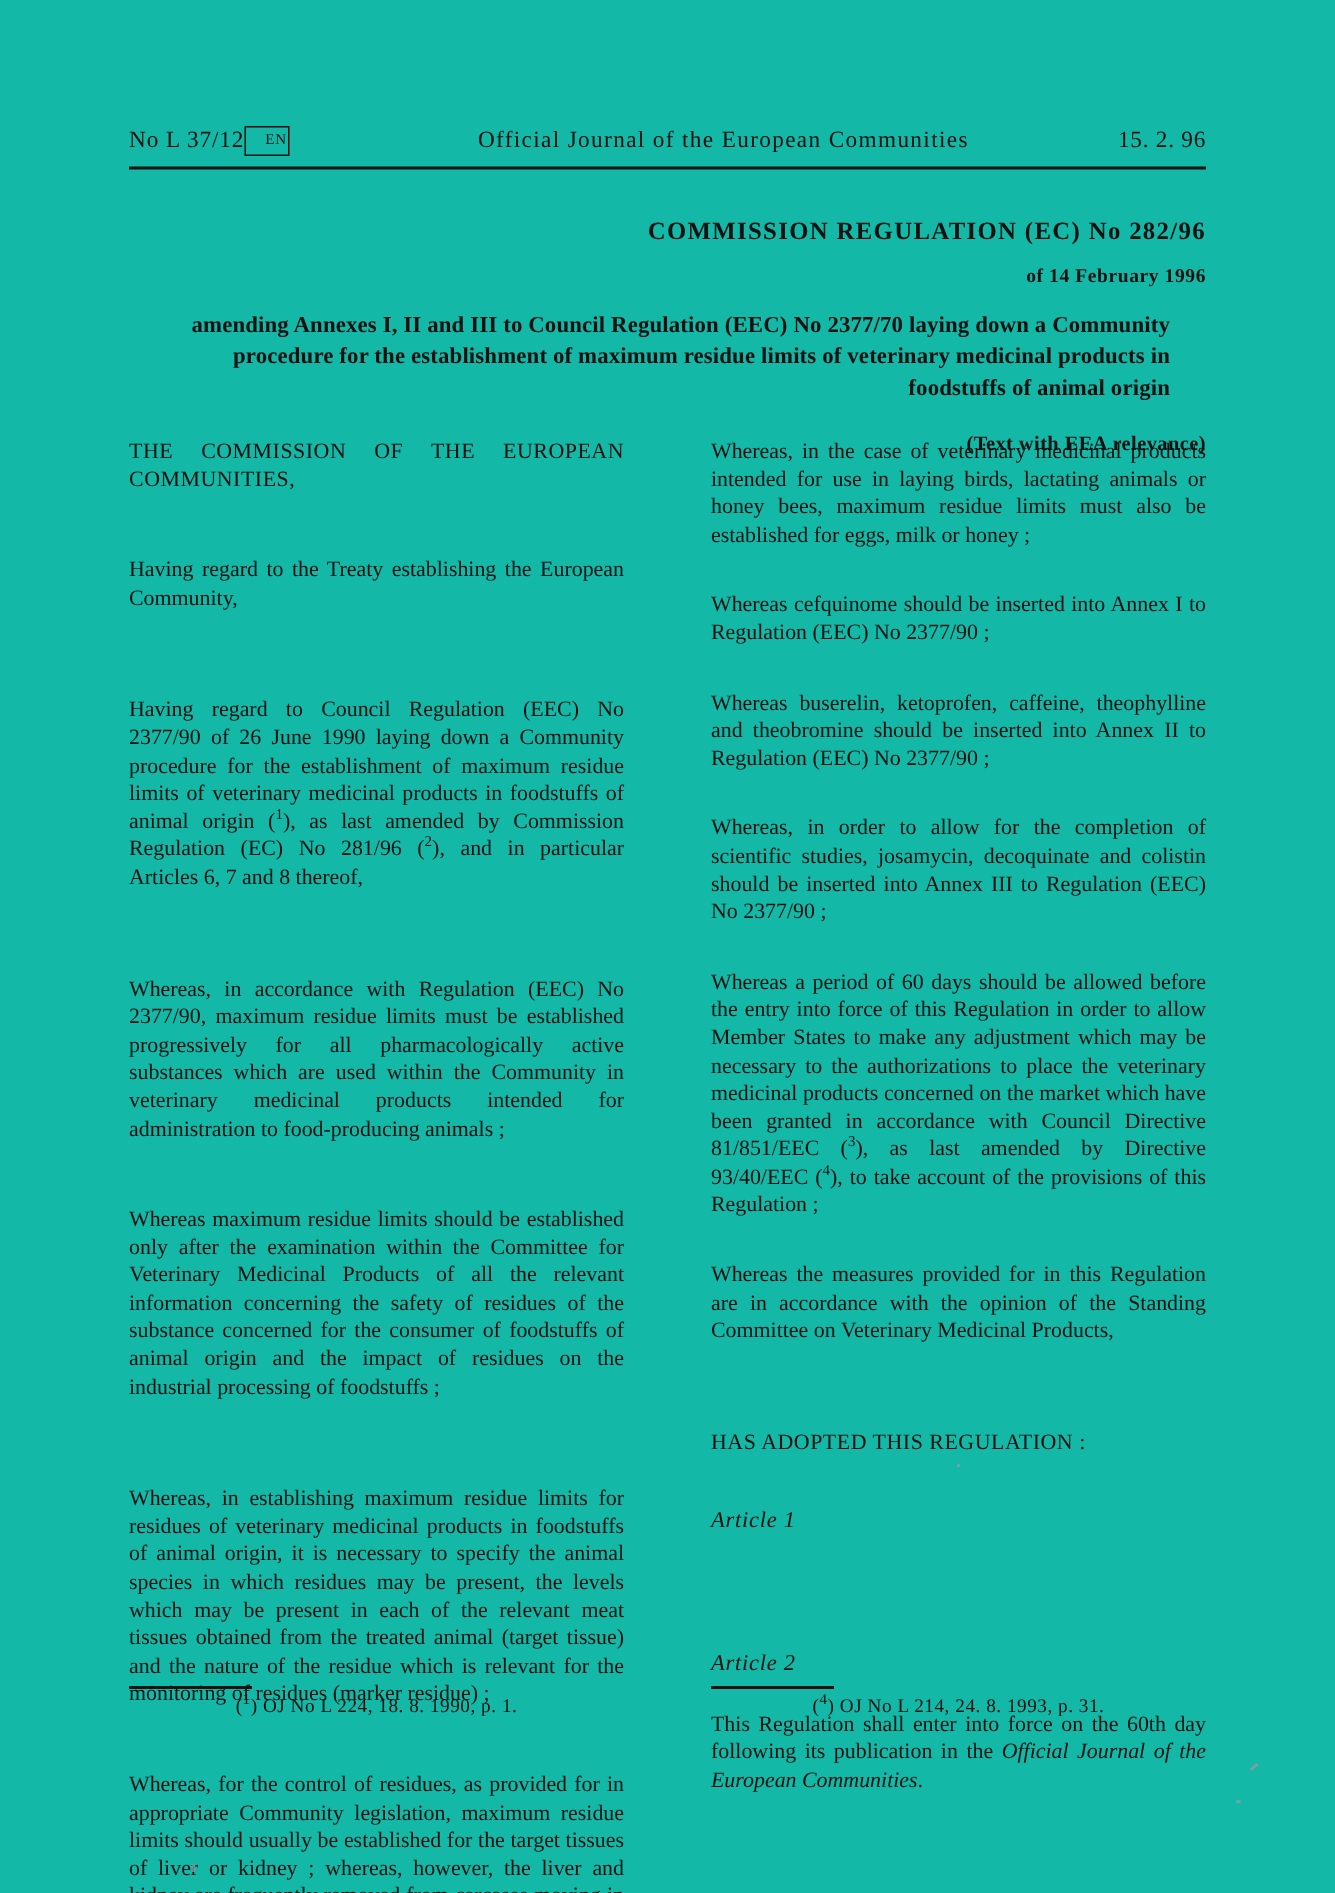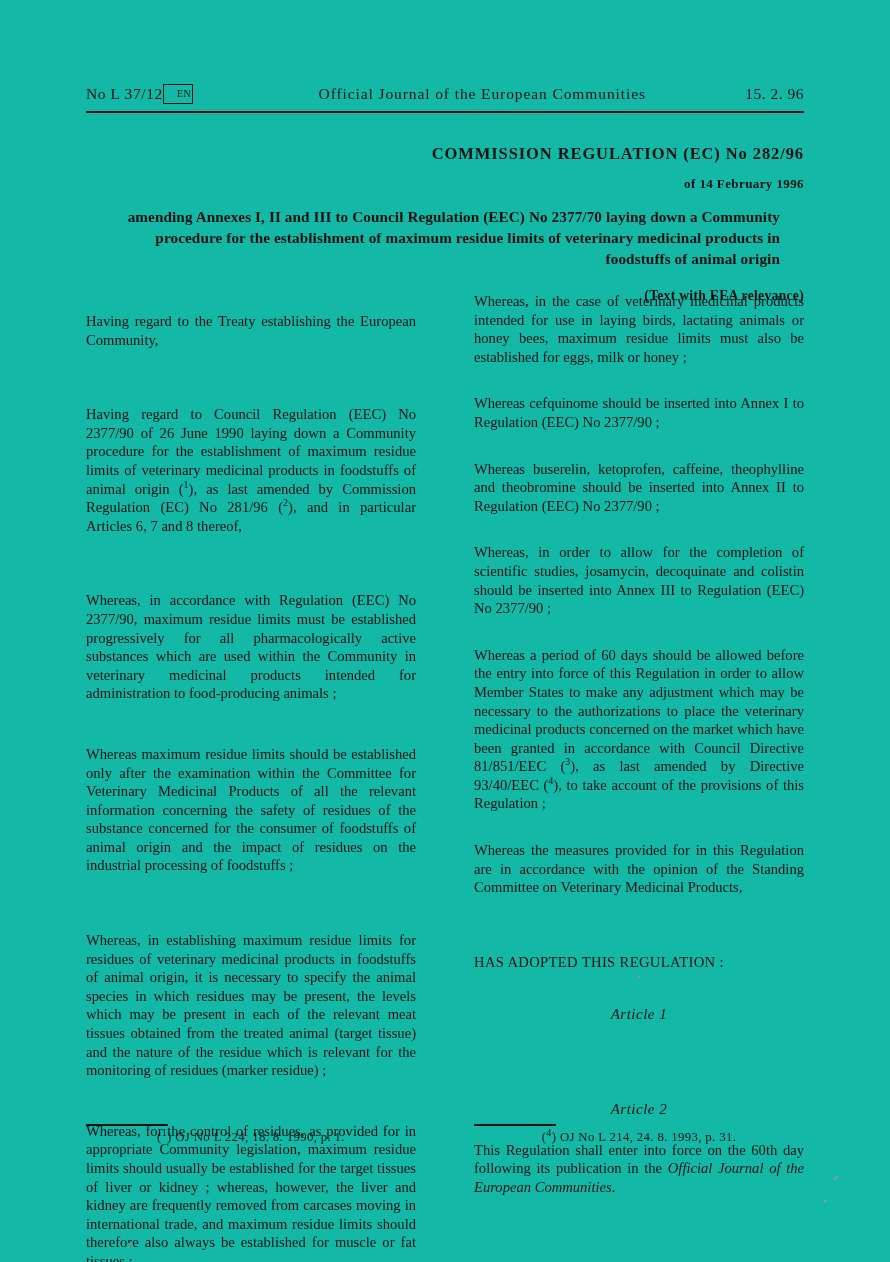--- a/index.html
+++ b/index.html
@@ -114,21 +114,20 @@
   .para {
     margin: 0 0 22px 0;
     text-align: justify;
   }
   .para.caps  { letter-spacing: 0.35px; }
   .gap-lg { height: 20px; }
   .gap-xl { height: 34px; }
   .gap-sm { height: 6px; }
 
   .article-head {
-    text-align: center;
     font-style: italic;
     font-size: 15px;
     letter-spacing: 0.5px;
     margin: 34px 0 22px 0;
   }
   .ital { font-style: italic; }
   sup.fn {
     font-size: 10px;
     vertical-align: super;
     line-height: 0;
@@ -173,20 +172,21 @@
   <div class="head-rule"></div>
 
   <div class="titleblock">
     <div class="title-main">COMMISSION REGULATION (EC) No 282/96</div>
     <div class="title-date">of 14 February 1996</div>
     <div class="title-sub">amending Annexes I, II and III to Council Regulation (EEC) No 2377/70 laying down a Community procedure for the establishment of maximum residue limits of veterinary medicinal products in foodstuffs of animal origin</div>
     <div class="title-eea">(Text with EEA relevance)</div>
   </div>
 
   <div class="col col-left">
+    <p class="para caps">THE COMMISSION OF THE EUROPEAN COMMUNITIES,</p>
     <div class="gap-lg"></div>
     <p class="para">Having regard to the Treaty establishing the European Community,</p>
     <div class="gap-xl"></div>
     <p class="para"><span>Having regard to Council Regulation (EEC) No 2377/90 of 26 June 1990 laying down a Community procedure for the establishment of maximum residue limits of veterinary medicinal products in foodstuffs of animal origin (</span><sup class="fn">1</sup><span>), as last amended by Commission Regulation (EC) No 281/96 (</span><sup class="fn">2</sup><span>), and in particular Articles 6, 7 and 8 thereof,</span></p>
     <div class="gap-xl"></div>
     <p class="para">Whereas, in accordance with Regulation (EEC) No 2377/90, maximum residue limits must be established progressively for all pharmacologically active substances which are used within the Community in veterinary medicinal products intended for administration to food-producing animals ;</p>
     <div class="gap-lg"></div>
     <p class="para">Whereas maximum residue limits should be established only after the examination within the Committee for Veterinary Medicinal Products of all the relevant information concerning the safety of residues of the substance concerned for the consumer of foodstuffs of animal origin and the impact of residues on the industrial processing of foodstuffs ;</p>
     <div class="gap-xl"></div>
     <p class="para">Whereas, in establishing maximum residue limits for residues of veterinary medicinal products in foodstuffs of animal origin, it is necessary to specify the animal species in which residues may be present, the levels which may be present in each of the relevant meat tissues obtained from the treated animal (target tissue) and the nature of the residue which is relevant for the monitoring of residues (marker residue) ;</p>

